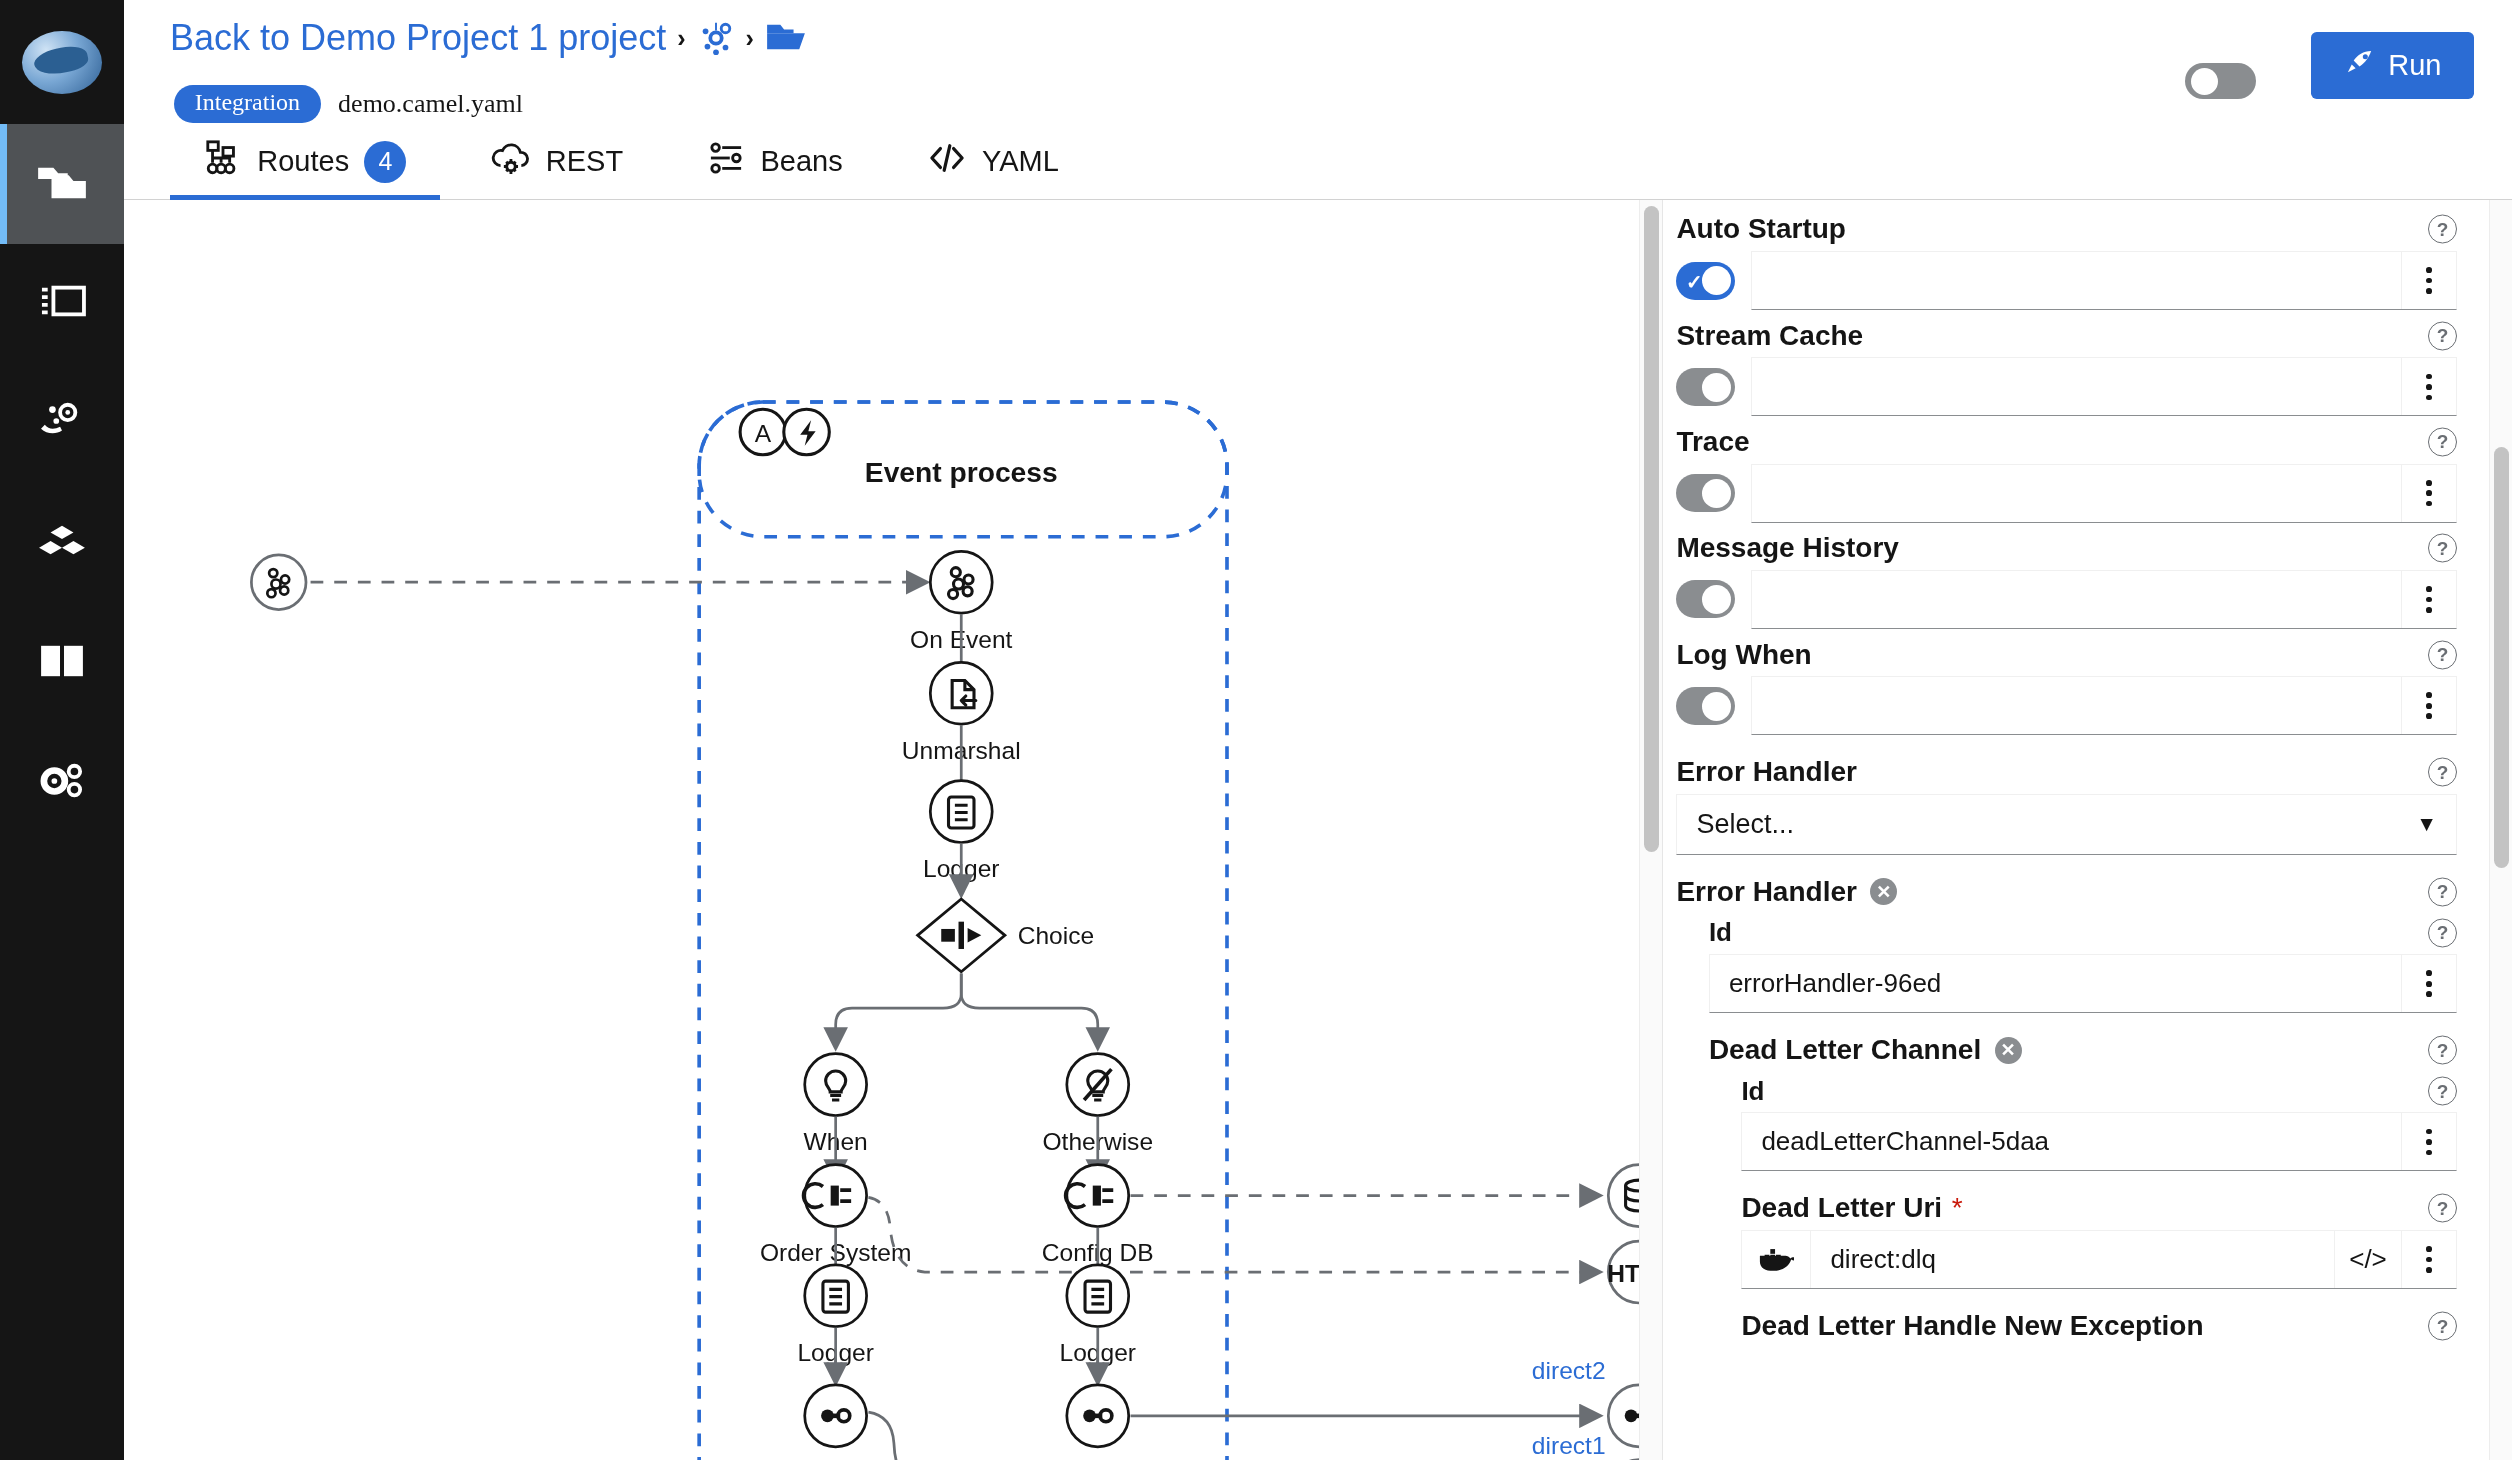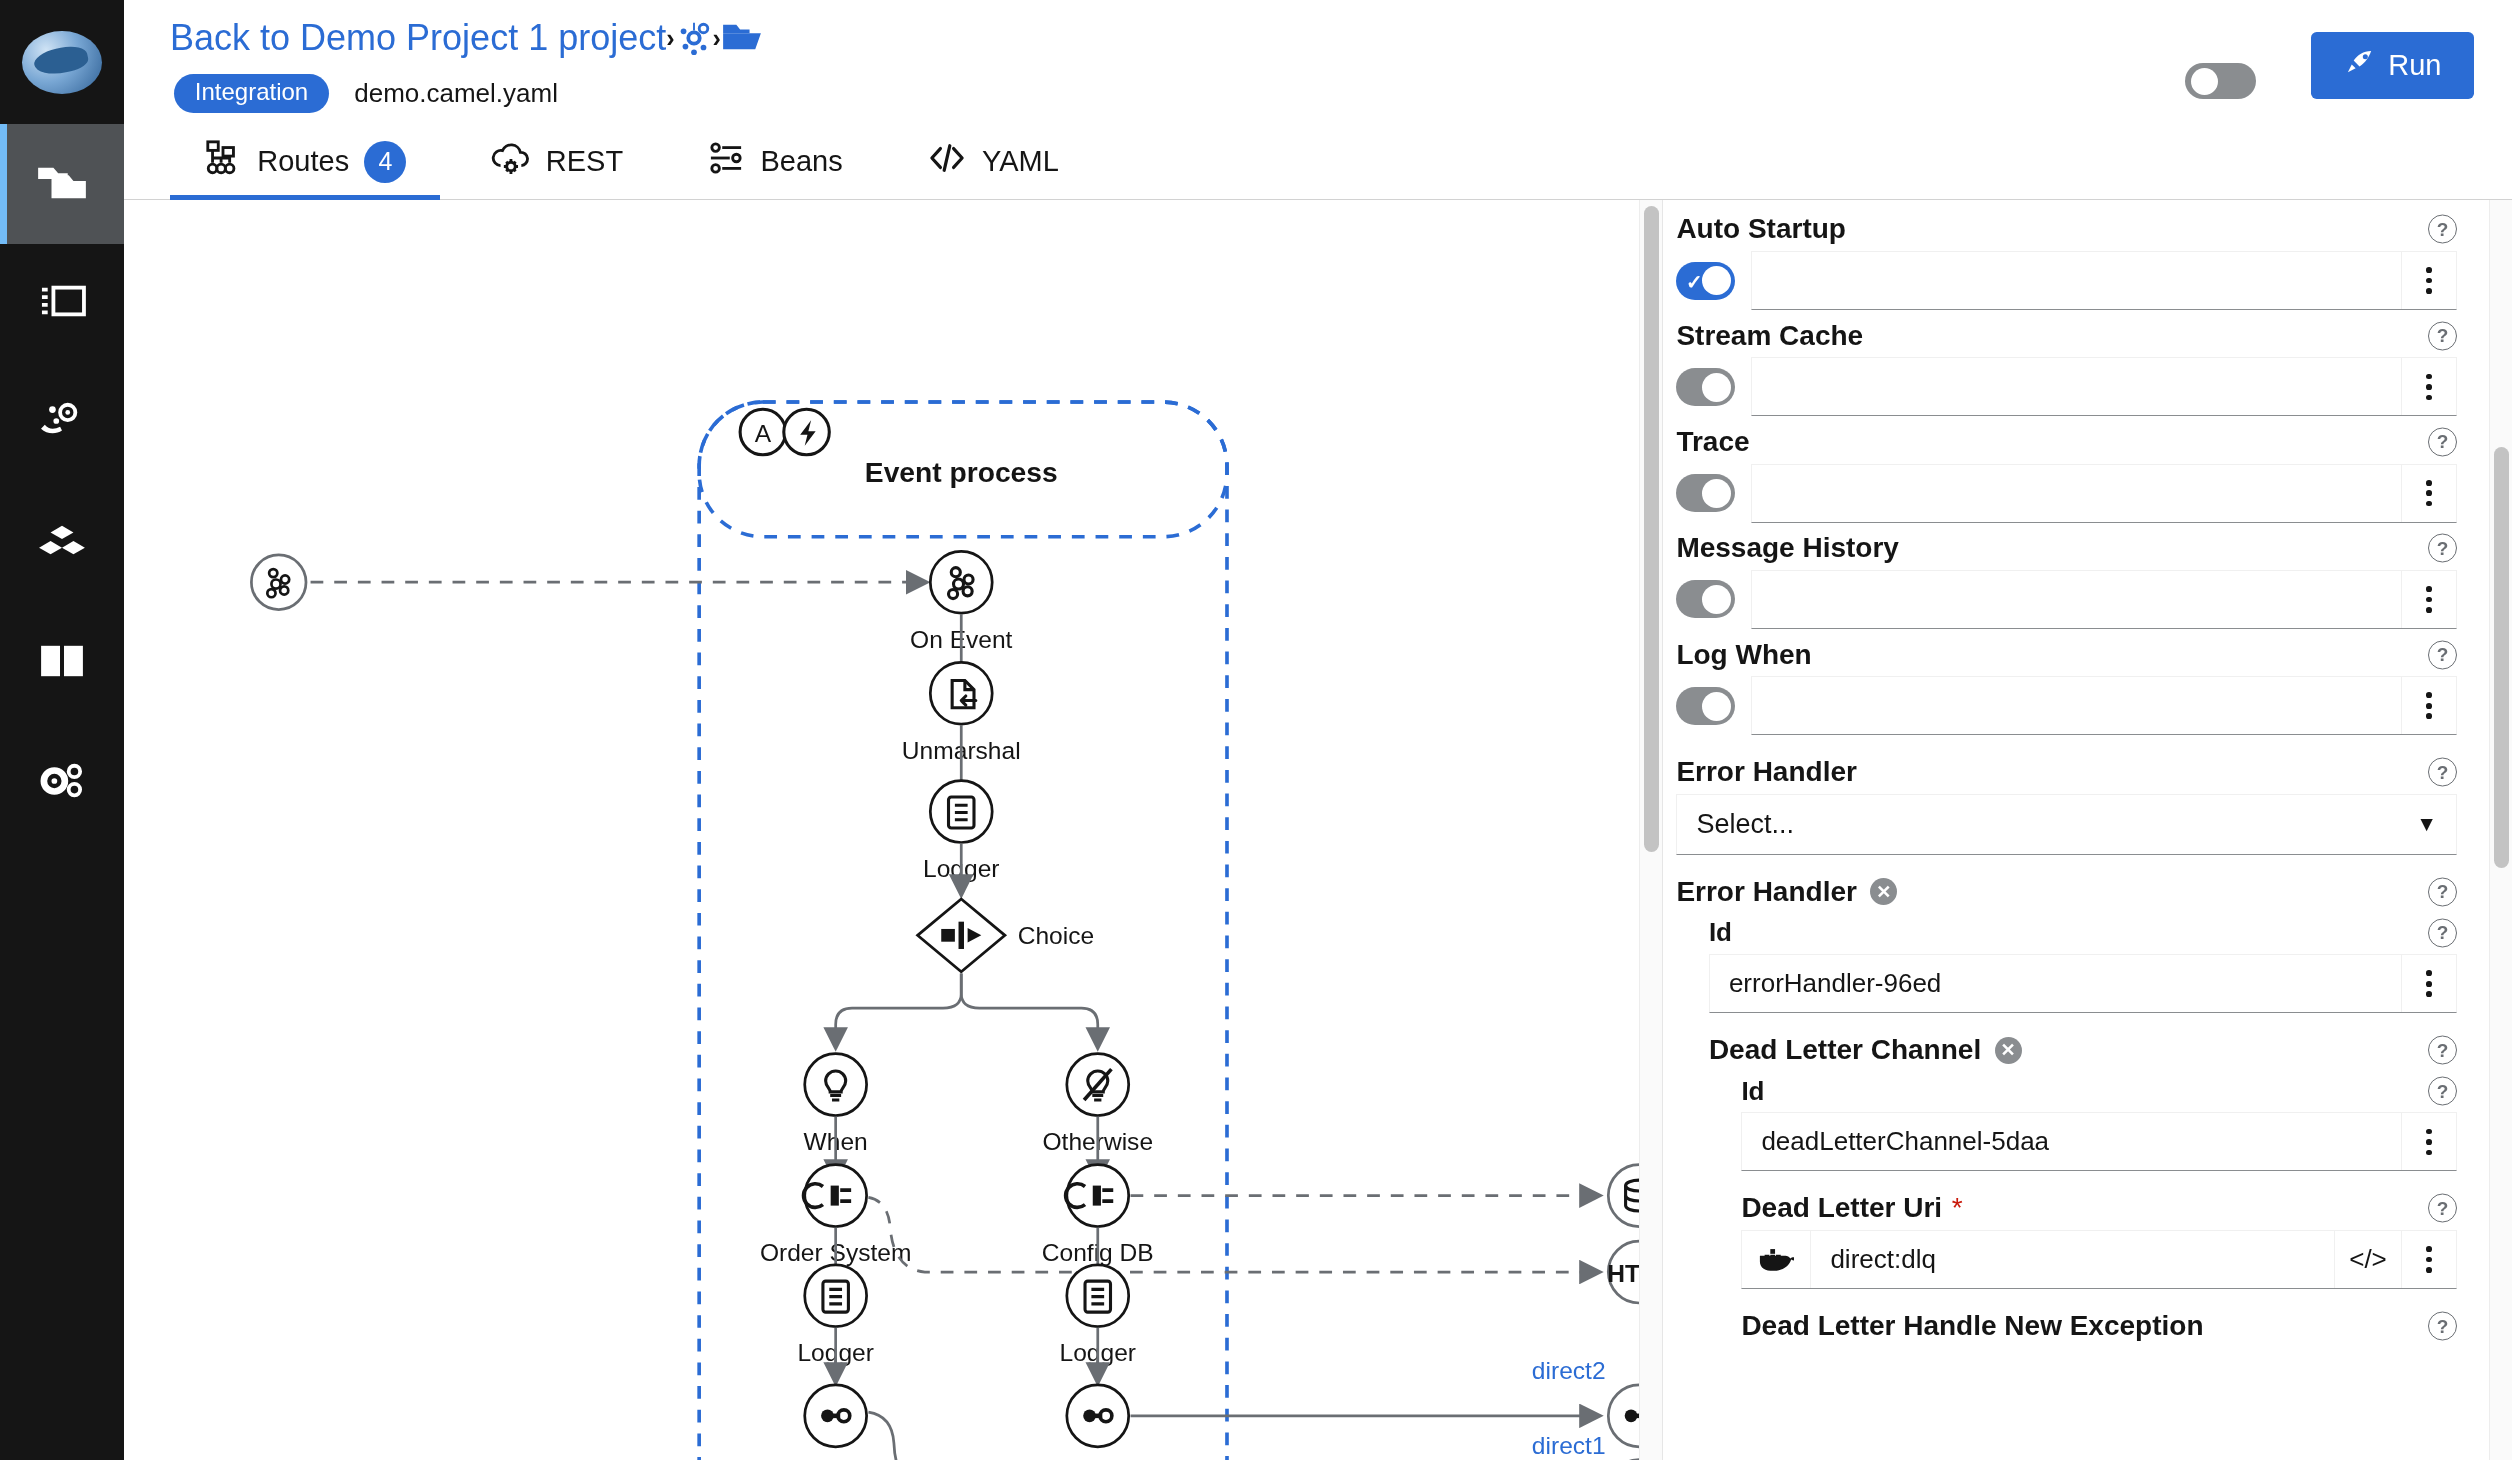--- a/index.html
+++ b/index.html
@@ -41,27 +41,27 @@
 
   
   .main { flex:1; display:flex; flex-direction:column; min-width:0; }
 
   
   .hdr {
     height:124px; display:flex; align-items:flex-start; padding:17px 38px 0 46px;
     position:relative;
   }
   .hdr-left { display:flex; flex-direction:column; gap:5.7px; }
-  .crumbs { display:flex; align-items:center; gap:0; }
+  .crumbs { display:flex; align-items:center; gap:11px; }
   .crumb-link {
     color:#2b6cd4; font-size:36px; font-weight:400; cursor:pointer; white-space:nowrap;
   }
   .chev { font-size:25px; font-weight:bold; color:#151515; }
   .crumb-ico { display:flex; align-items:center; }
-  .hdr-sub { display:flex; align-items:center; gap:25px; margin-top:9px; margin-left:3.8px;}
+  .hdr-sub { display:flex; align-items:center; gap:17px; margin-top:20px; margin-left:3.8px;font-family:Liberation Serif, serif;}
   .badge-int {
     background:#2b6cd4; color:#fff; border-radius:38px;
     padding:4.8px 21px 6.7px; font-size:24px; font-weight:500;
   }
   .fname { font-size:26px; color:#151515; }
   .hdr-right {
     margin-left:auto; display:flex; align-items:flex-end; gap:55px; padding-top:15.3px;
   }
   .toggle {
     width:71px; height:36px; border-radius:38px; background:#8a8d90; position:relative; cursor:pointer;

